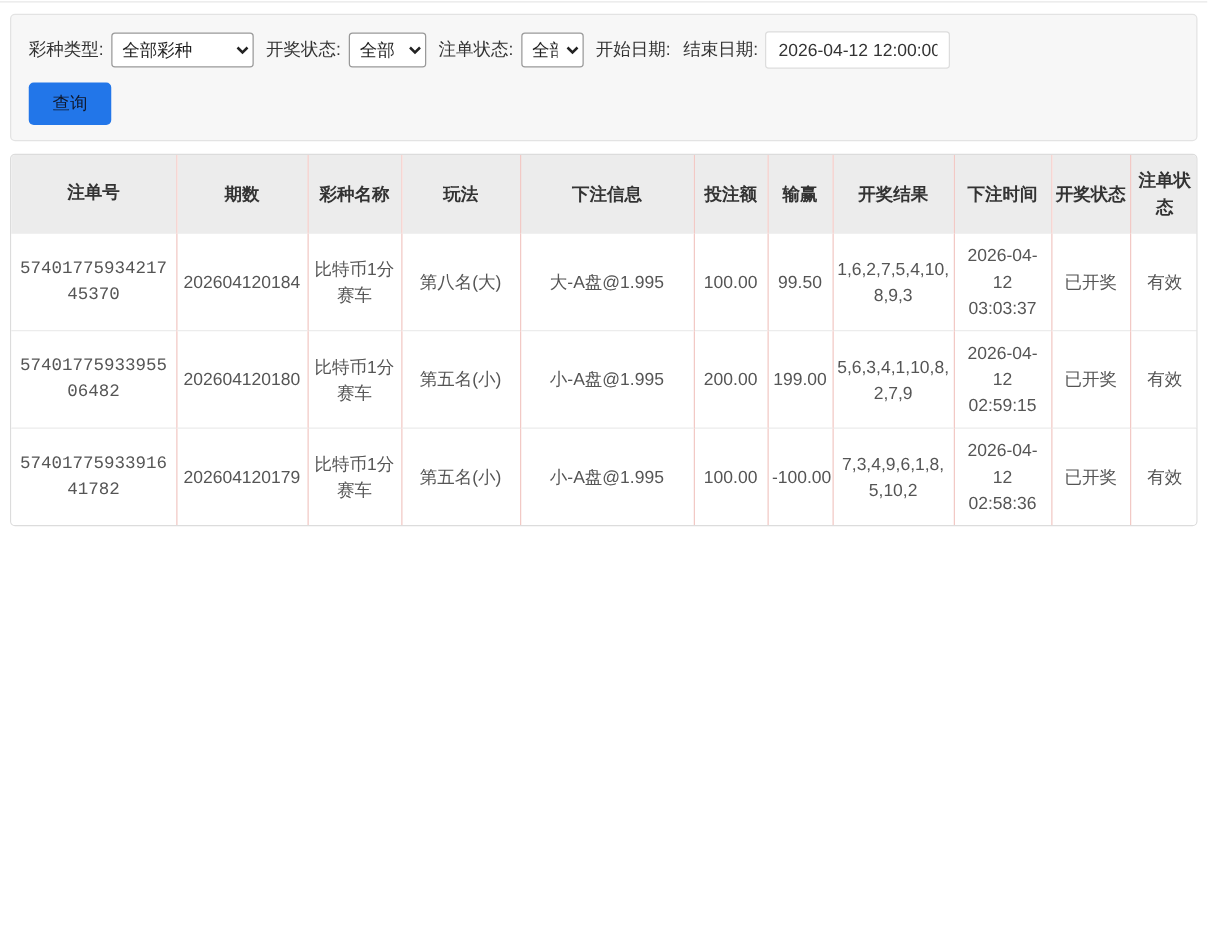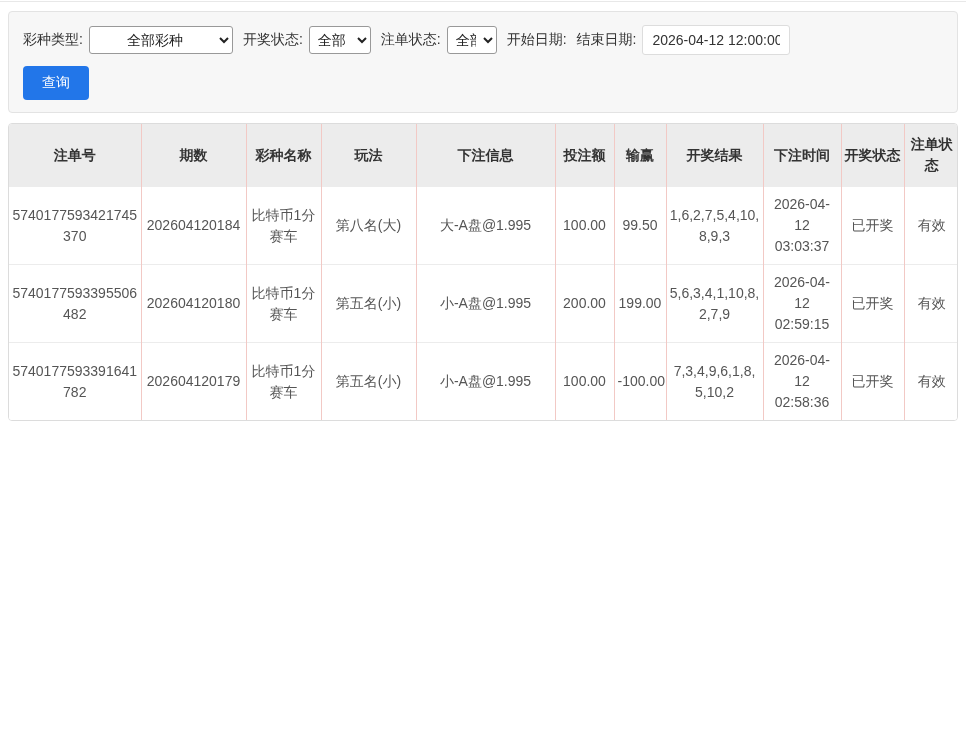--- a/index.html
+++ b/index.html
@@ -20,34 +20,34 @@
     padding:13px 14px 12px 14px;
   }
   .filter-row { display:flex; align-items:center; gap:6px; flex-wrap:nowrap; }
   .filter-label { color:#333; white-space:nowrap; margin-left:4px; }
   .filter-label:first-child { margin-left:0; }
   select.filter-select {
     height:28px; font-size:14px; color:#222;
     background:#fff; border:1px solid #999; border-radius:3px;
     padding:2px 4px; outline:none;
   }
-  .sel-lottery { width:144px;text-align:center; }
+  .sel-lottery { width:114px; }
   .sel-draw   { width:62px; }
   .sel-bet    { width:50px; }
   input.date-input {
     width:148px; height:30px;
     border:1px solid #ddd; border-radius:3px;
     background:#fff; color:#333; font-size:14px;
     padding:0 9px; outline:none;
     font-family:"Liberation Sans","DejaVu Sans",sans-serif;
   }
   .query-btn {
     margin-top:11px;
     display:inline-block;
-    background:#2276e9; color:#ffffff;
+    background:#2276e9; color:#0f172a;
     border:none; border-radius:4px;
     font-size:14px; padding:8px 19px;
     cursor:pointer;
     font-family:"Liberation Sans","DejaVu Sans",sans-serif;
   }
 
   
   .table-wrap {
     margin:0 8px;
     border:1px solid #dcdcdc;
@@ -56,21 +56,21 @@
     background:#fff;
   }
   table.bets {
     width:100%; border-collapse:collapse; table-layout:fixed;
   }
   table.bets th, table.bets td {
     border-left:1px solid #f2c9c5;
     text-align:center; vertical-align:middle;
     line-height:1.5; overflow:hidden;
   }
-  table.bets th:first-child, table.bets td:first-child { border-left:none; }
+  table.bets th:first-child, table.bets td:first-child { border-left:none;font-family:Liberation Mono, monospace; }
   table.bets th {
     background:#ececec; color:#333; font-weight:bold;
     padding:10px 2px; font-size:14px;
   }
   table.bets td {
     border-top:1px solid #ececec;
     color:#555; padding:7px 3px; font-size:14px;
     background:#fff;
   }
   td.c-betid, td.c-result { word-break:break-all; }

